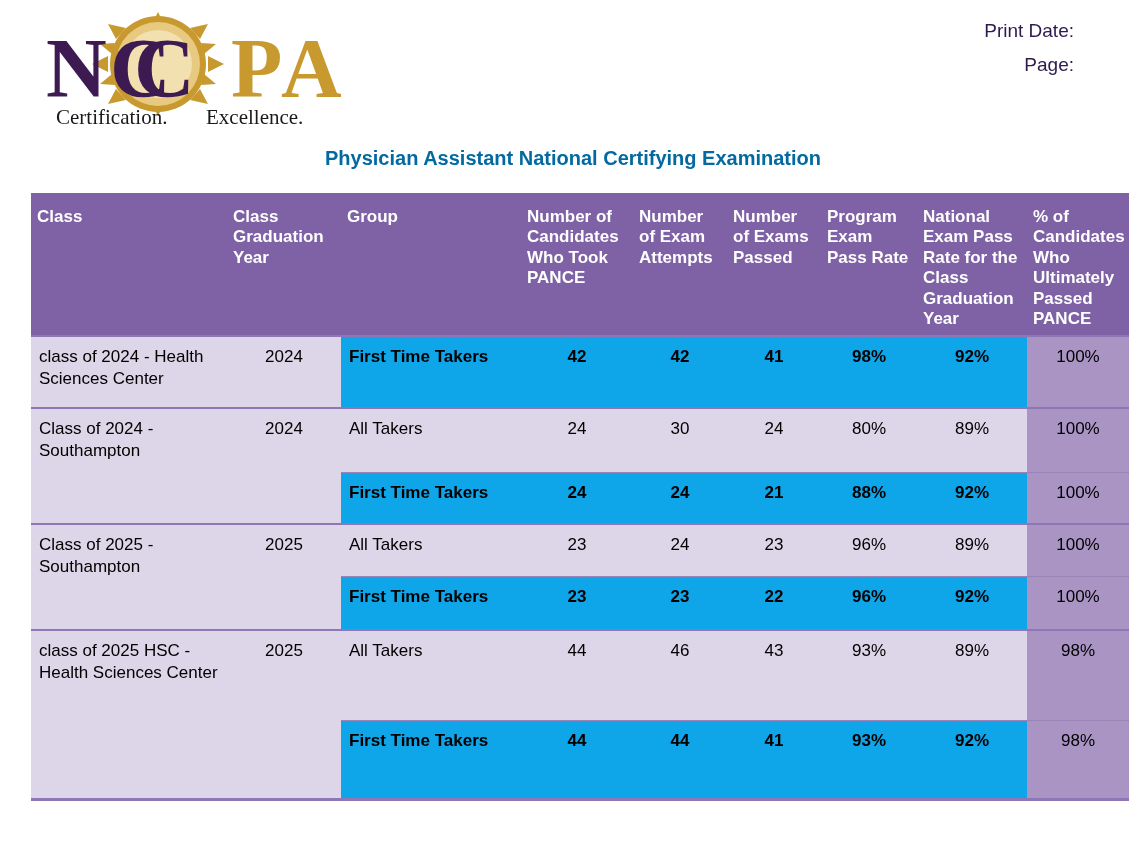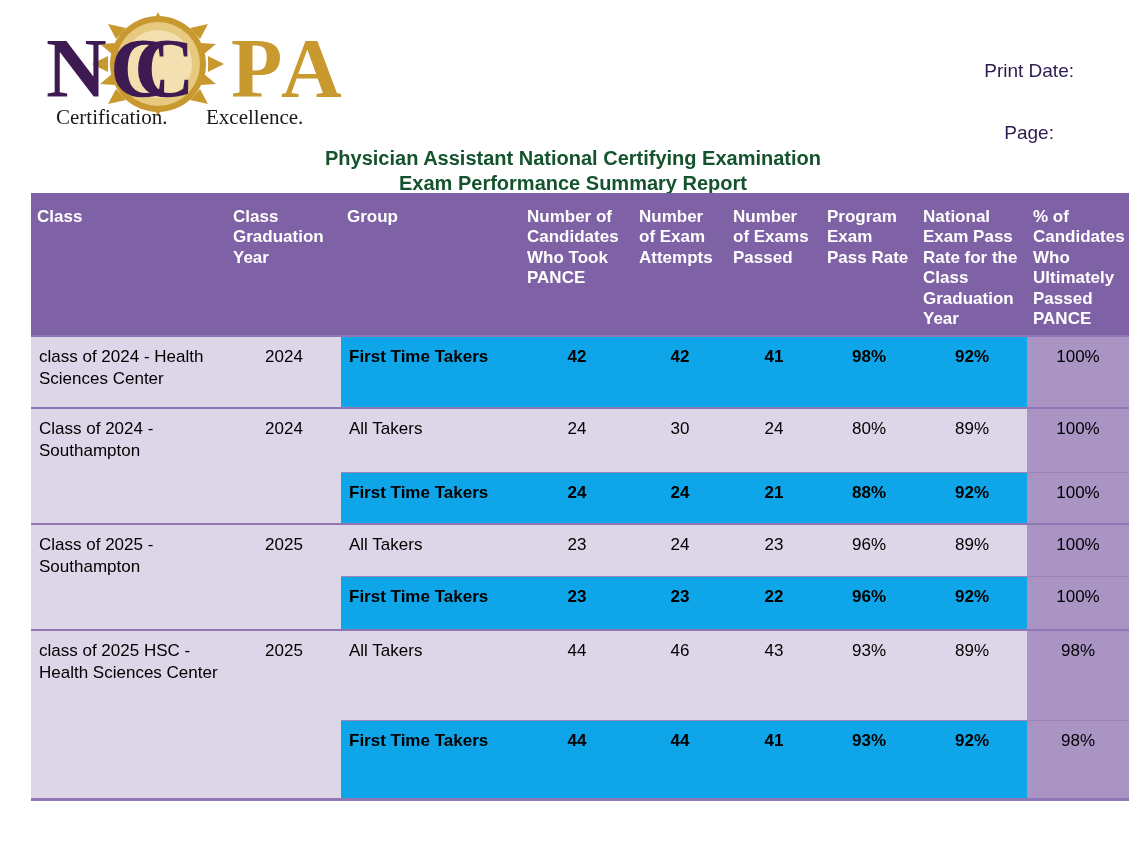--- a/index.html
+++ b/index.html
@@ -33,44 +33,43 @@
 
   .meta-block {
     position: absolute;
     right: 58px;
     top: 20px;
     text-align: right;
     font-size: 19px;
   }
   .meta-row {
     display: flex;
-    justify-content: center;
+    justify-content: flex-end;
     align-items: baseline;
     margin-bottom: 12px;
     white-space: nowrap;
-    margin-top: 40px;
   }
   .meta-label {
     color: #2d1b4e;
     font-weight: 400;
     margin-right: 14px;
   }
   .meta-value {
     color: #000000;
     min-width: 180px;
     text-align: left;
   }
 
   
   .report-title {
     text-align: center;
     font-size: 20px;
     font-weight: bold;
     line-height: 1.25;
-    color: #14532d;
+    color: #0369a1;
     margin: 0;
     padding: 6px 0 10px 0;
   }
   .report-title div { white-space: nowrap; }
 
   
   .table-wrap {
     position: absolute;
     left: 31px;
     top: 193px;
@@ -182,21 +181,20 @@
       <span class="meta-label">Print Date:</span>
     </div>
     <div class="meta-row">
       <span class="meta-label">Page:</span>
     </div>
   </div>
 </div>
 
 <h1 class="report-title">
   <div>Physician Assistant National Certifying Examination</div>
-  <div>Exam Performance Summary Report</div>
 </h1>
 
 <div class="table-wrap">
   <table class="report">
     <colgroup>
       <col class="w-class">
         <col class="w-year">
         <col class="w-group">
         <col class="w-took">
       <col class="w-att">

